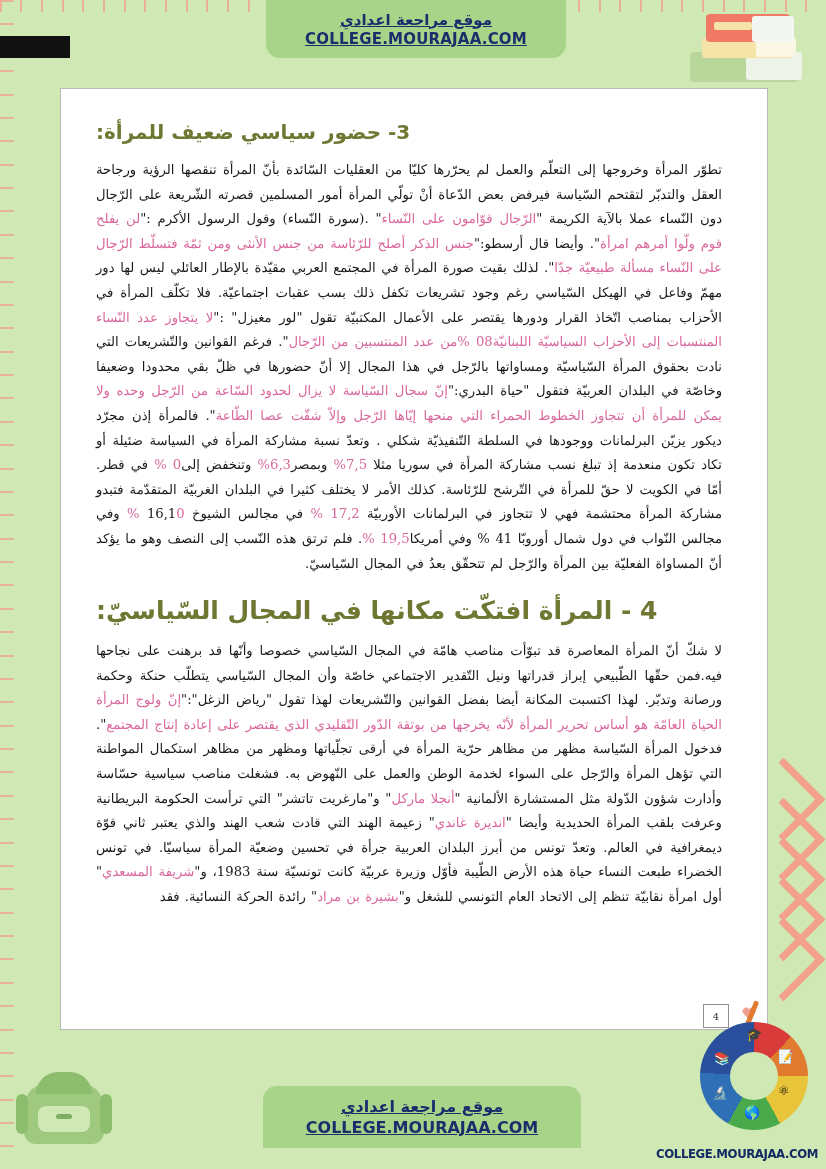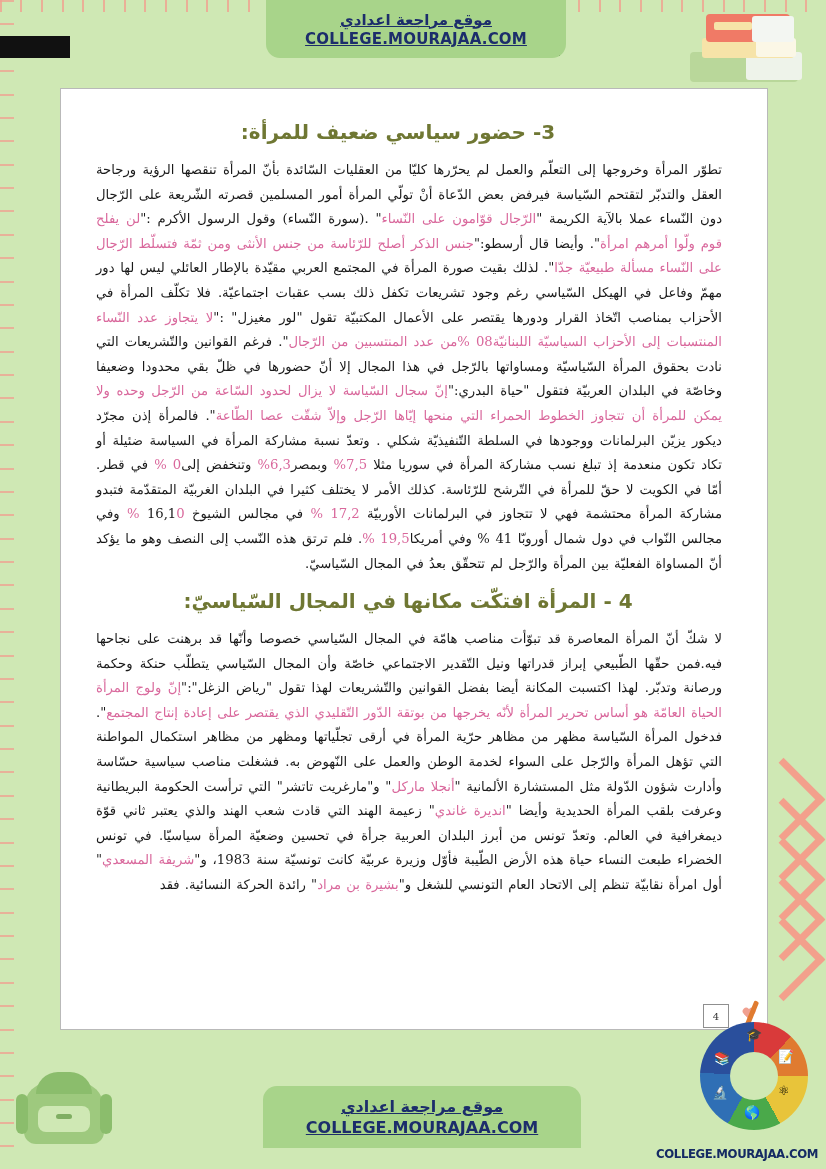--- a/index.html
+++ b/index.html
@@ -68,24 +68,24 @@
 
   
   .content{
     position:absolute;left:96px;top:120px;width:634px;height:900px;
     direction:rtl;text-align:justify;
   }
   h2.sec{
     margin:0 0 14px 0;
     font-family:"DejaVu Sans","Liberation Sans",sans-serif;
     font-size:20px;font-weight:bold;color:#6f7733;
-    text-align:center;letter-spacing:.5px;
+    text-align:left;letter-spacing:.5px;
     padding-right:30px;
   }
-  h2.sec.two{margin-top:13px;padding-right:10px;font-size:20px;}
+  h2.sec.two{margin-top:20px;padding-right:10px;font-size:25px;}
   p.body{
     margin:0 8px 4px 0;
     font-family:"DejaVu Serif","Liberation Serif",serif;
     font-size:13.2px;line-height:24.6px;color:#1a1a1a;
     text-align:justify;text-align-last:right;
     word-spacing:1px;
   }
   .pk{color:#d9689c;}
 
   

